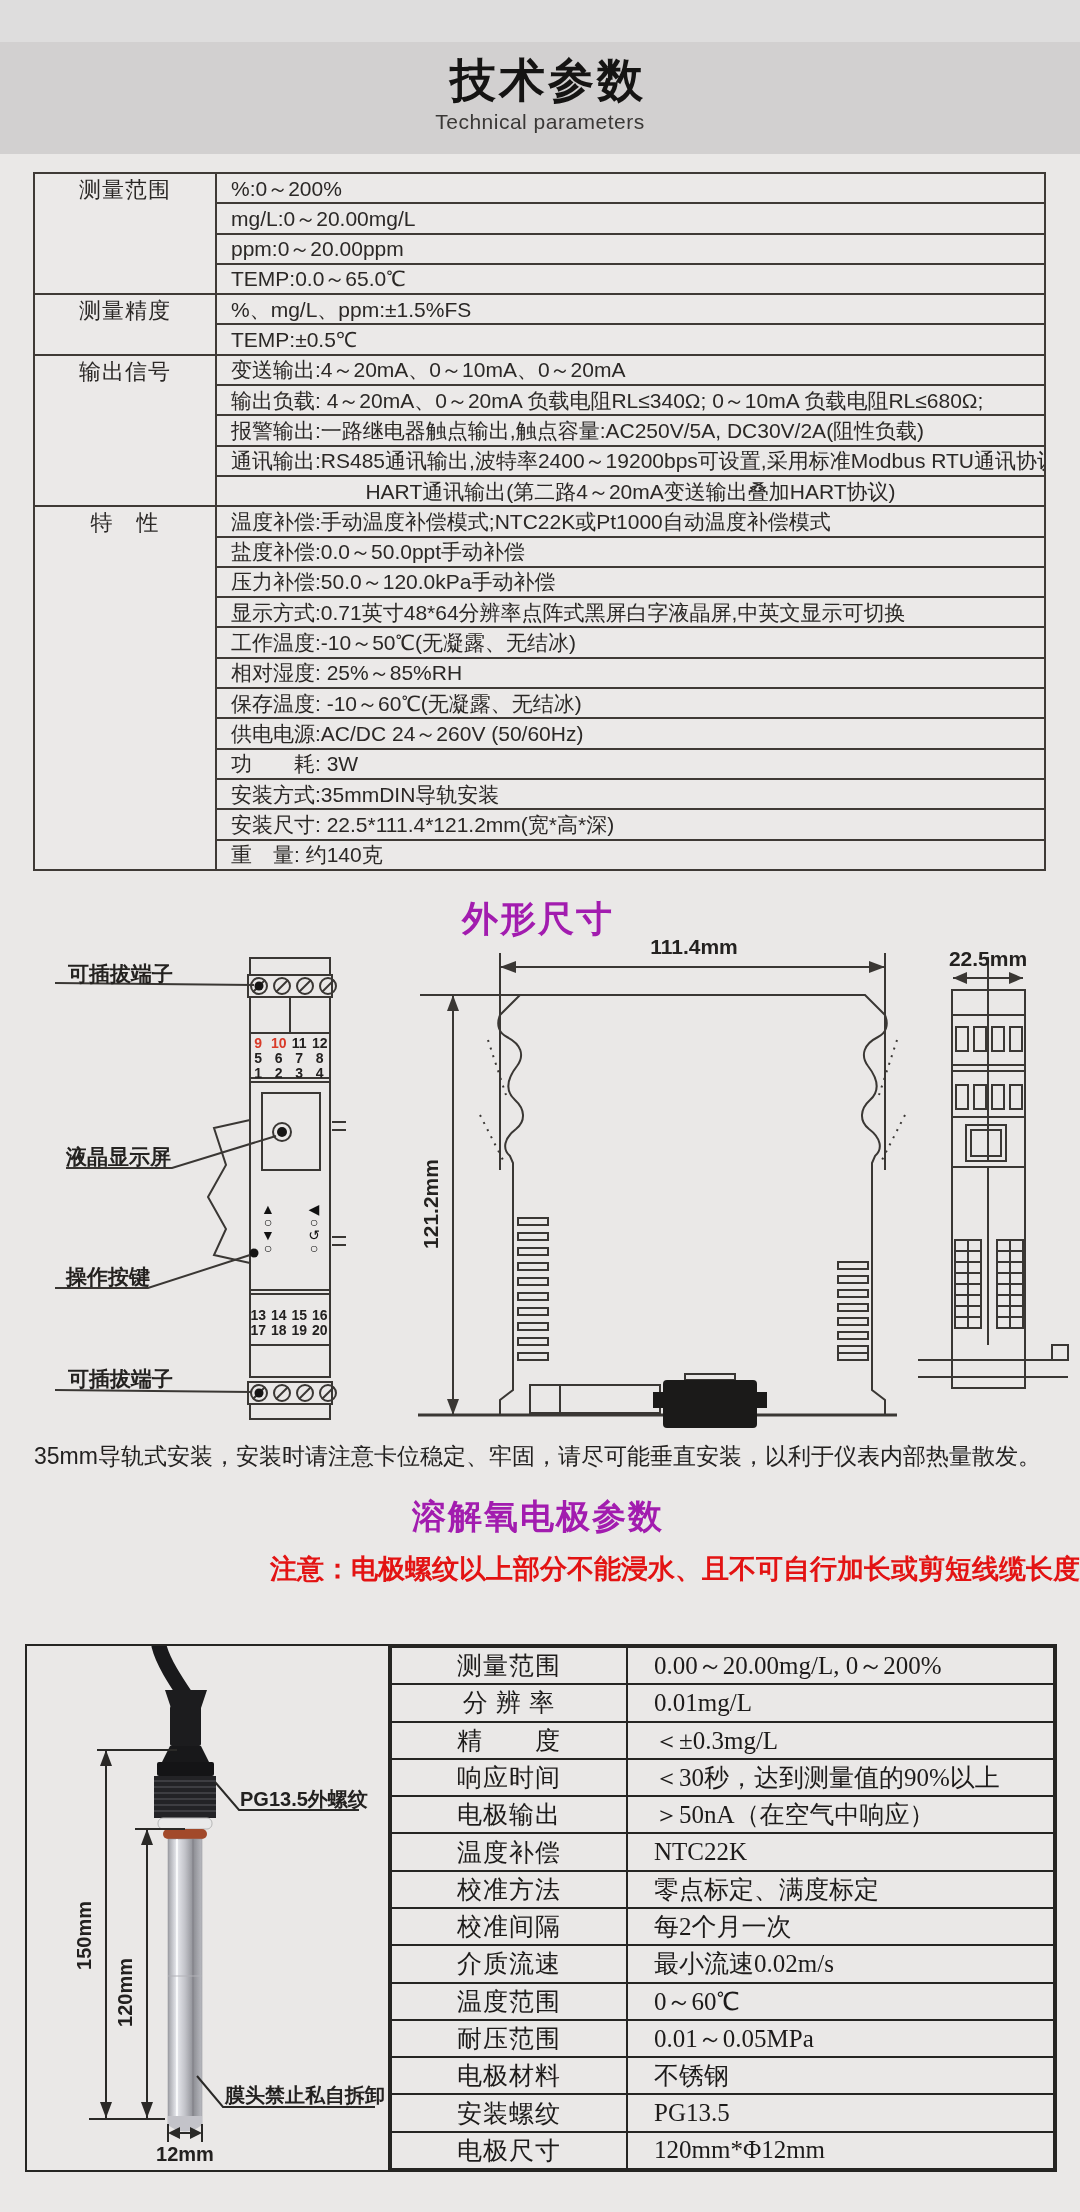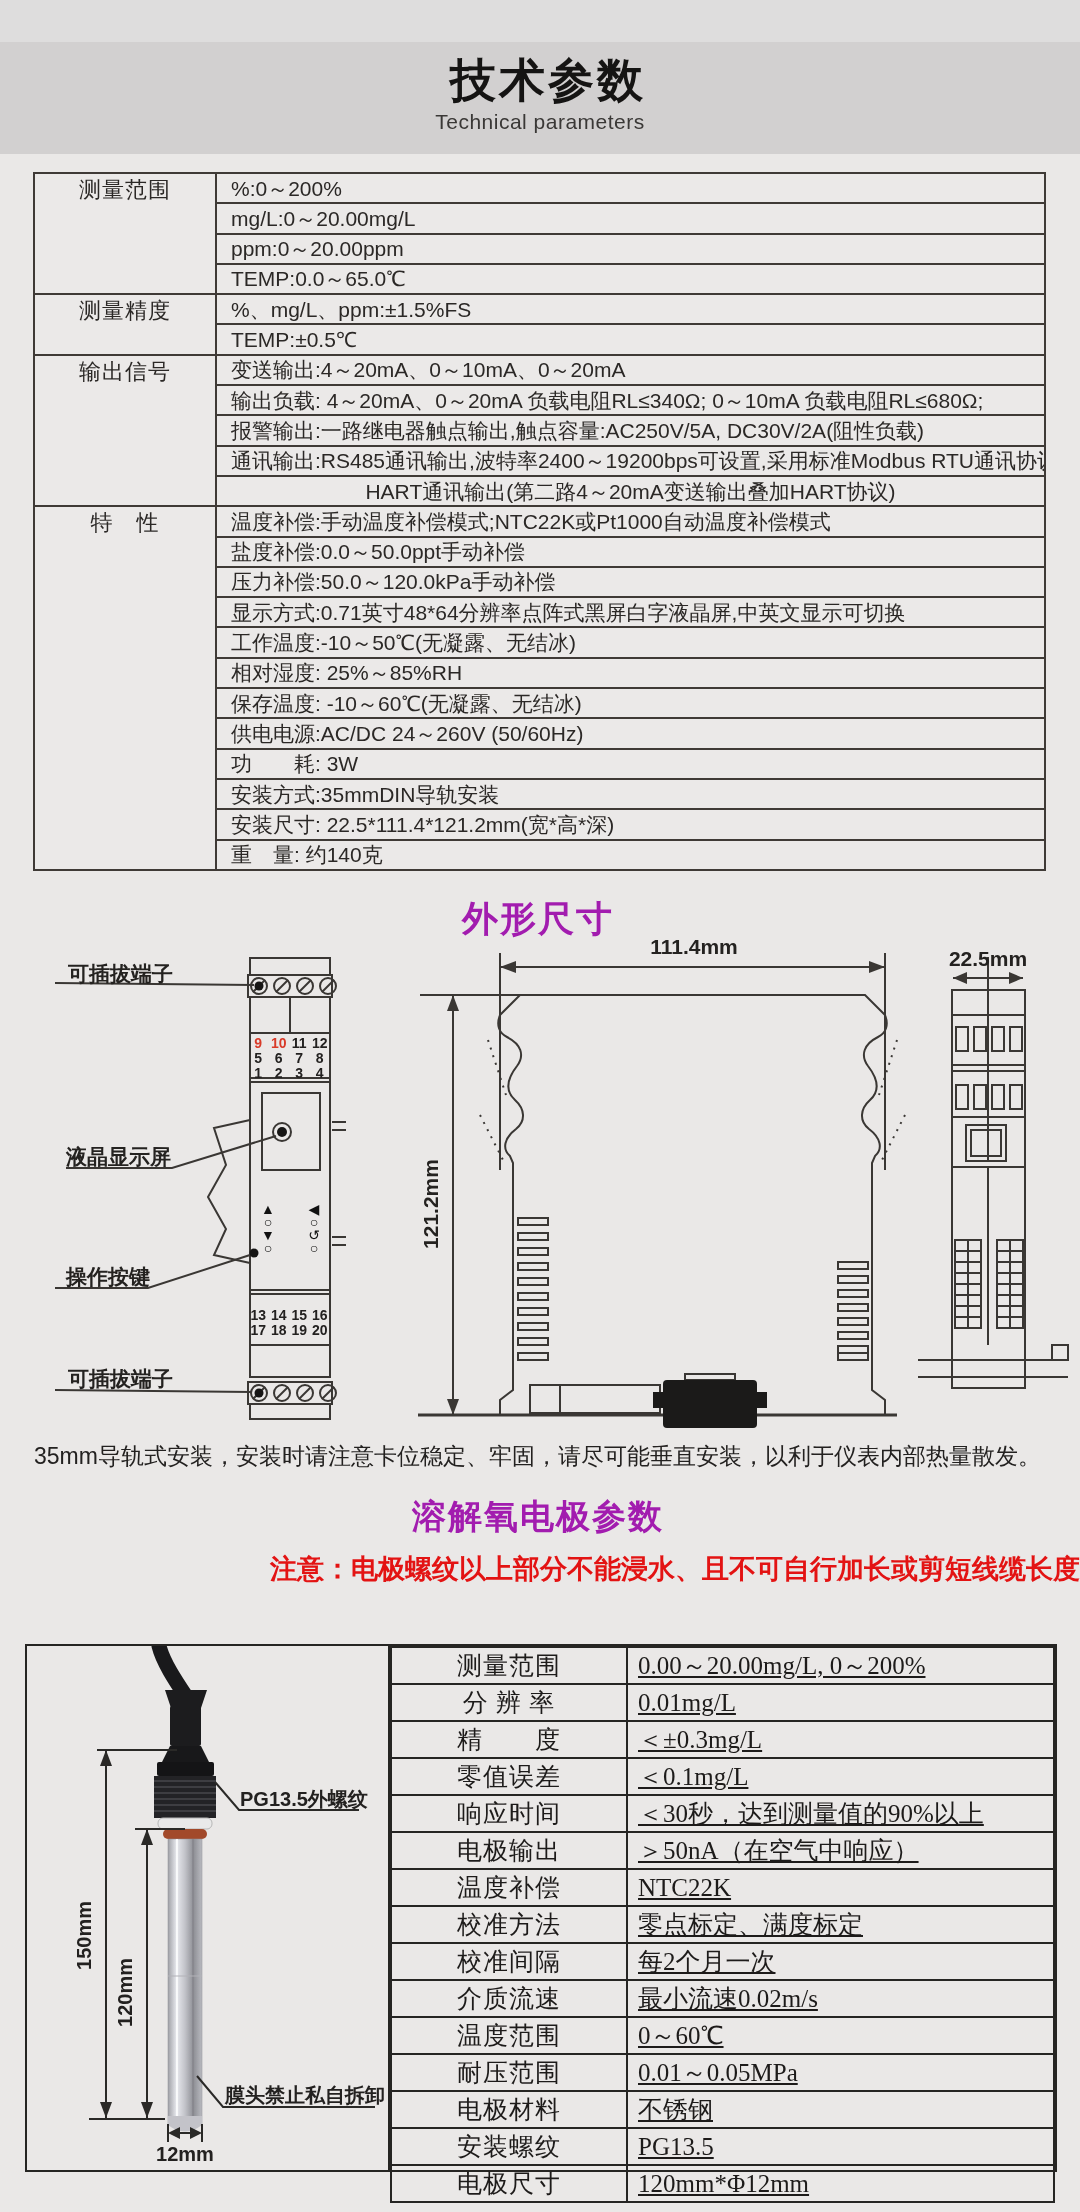--- a/index.html
+++ b/index.html
@@ -42,21 +42,21 @@
   
   .ebox{position:absolute;left:25px;top:1644px;width:1032px;height:528px;border:2px solid #262523;
         display:flex;background:#eae8e7;box-sizing:border-box;}
   .photo{position:relative;width:361px;border-right:2px solid #262523;flex:none;}
   .plabel{position:absolute;font-size:20px;font-weight:600;color:#232120;white-space:nowrap;}
   .pdim{position:absolute;font-size:20px;font-weight:600;color:#232120;text-align:center;white-space:nowrap;}
   table.params{flex:1;border-collapse:collapse;table-layout:fixed;height:100%;
                font-family:"Liberation Serif",serif;}
   table.params td{border:2px solid #262523;font-size:25px;color:#1d1b1a;white-space:nowrap;overflow:hidden;}
   table.params td.n{width:232px;text-align:center;letter-spacing:1px;}
-  table.params td.v{padding-left:10px;text-decoration:underline;}
+  table.params td.v{padding-left:26px;}
 </style>
 </head>
 <body>
 
 <div class="page">
 
   <div class="topstrip"></div>
   <div class="band">
     <h1>技术参数</h1>
     <div class="sub">Technical parameters</div>
@@ -405,24 +405,20 @@
           </tr>
         <tr>
             <td class="n">分 辨 率</td>
             <td class="v">0.01mg/L</td>
           </tr>
         <tr>
             <td class="n">精　　度</td>
             <td class="v">＜±0.3mg/L</td>
           </tr>
         <tr>
-            <td class="n">零值误差</td>
-            <td class="v">＜0.1mg/L</td>
-          </tr>
-        <tr>
             <td class="n">响应时间</td>
             <td class="v">＜30秒，达到测量值的90%以上</td>
           </tr>
         <tr>
             <td class="n">电极输出</td>
             <td class="v">＞50nA（在空气中响应）</td>
           </tr>
         <tr>
             <td class="n">温度补偿</td>
             <td class="v">NTC22K</td>

